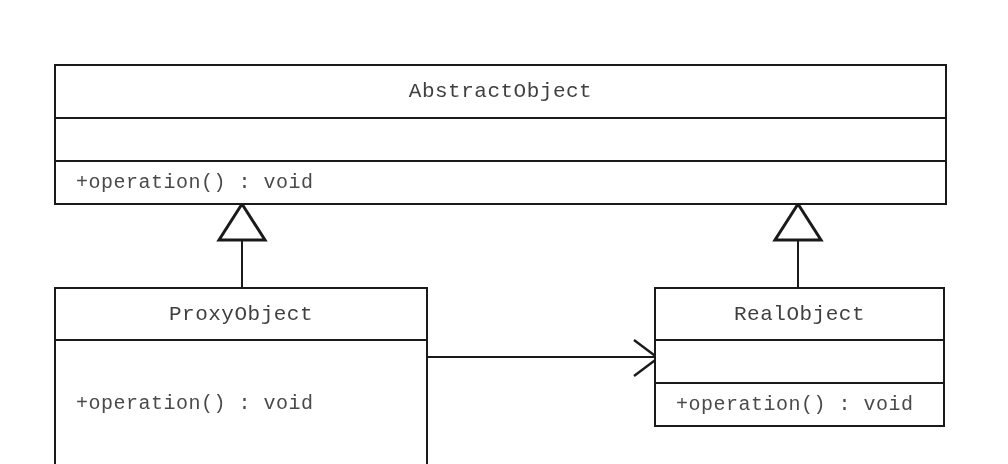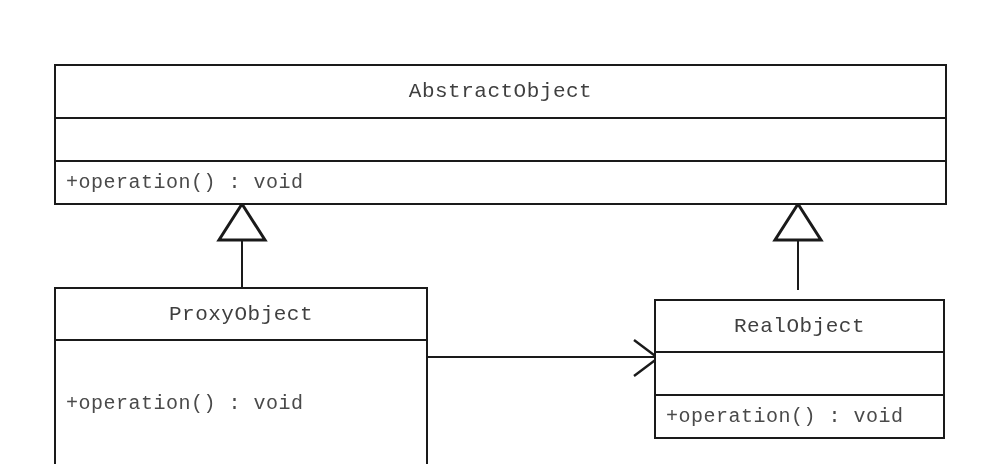--- a/index.html
+++ b/index.html
@@ -42,21 +42,21 @@
   .compartment + .compartment {
     border-top: 2px solid #1a1a1a;
   }
 
   .compartment.name-compartment {
     justify-content: center;
   }
 
   .compartment.member-compartment {
     justify-content: flex-start;
-    padding-left: 10px;
+    padding-left: 20px;
   }
 
   .class-name {
     font-size: 21px;
     letter-spacing: 0.5px;
     color: #3f3f3f;
     font-weight: 400;
   }
 
   .member-text {
@@ -85,21 +85,20 @@
   }
   #class-proxy-object .c0 { height: 50px; }
   #class-proxy-object .c1 { height: 43px; }
   #class-proxy-object .c2 { flex: 1; }
 
   #class-real-object {
     left: 654px;
     top: 287px;
     width: 291px;
     height: 140px;
-    margin-top: 12px;
   }
   #class-real-object .c0 { height: 50px; }
   #class-real-object .c1 { height: 43px; }
   #class-real-object .c2 { flex: 1; }
 
   
   .connector-line {
     position: absolute;
     background: #1a1a1a;
     z-index: 1;

